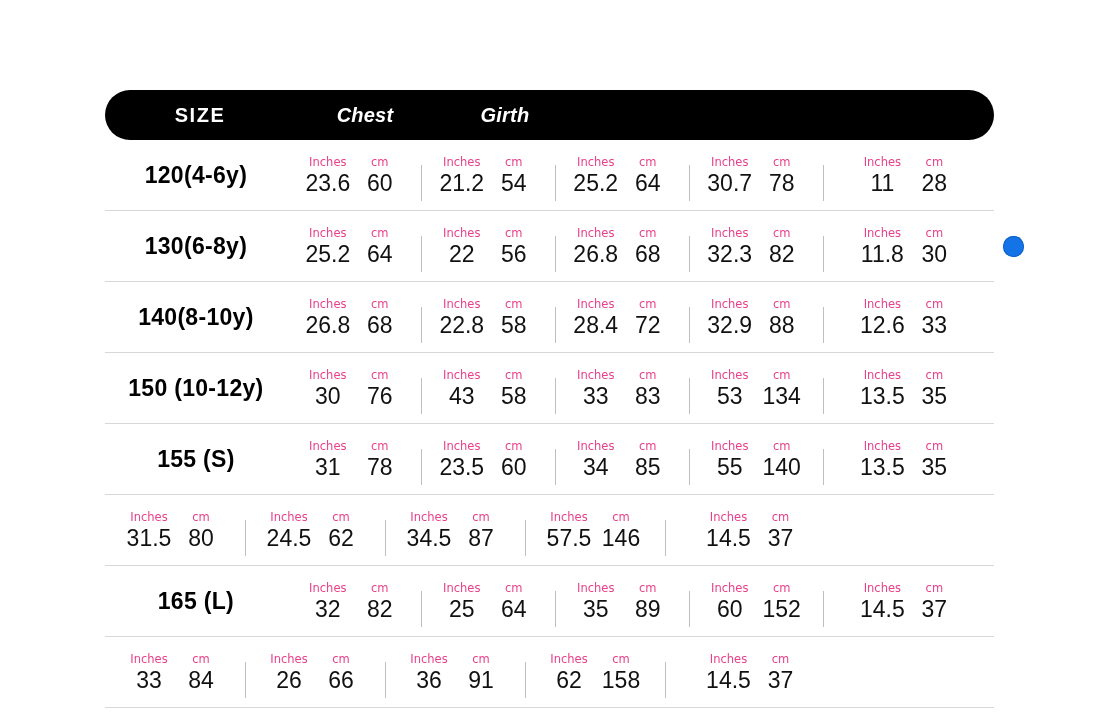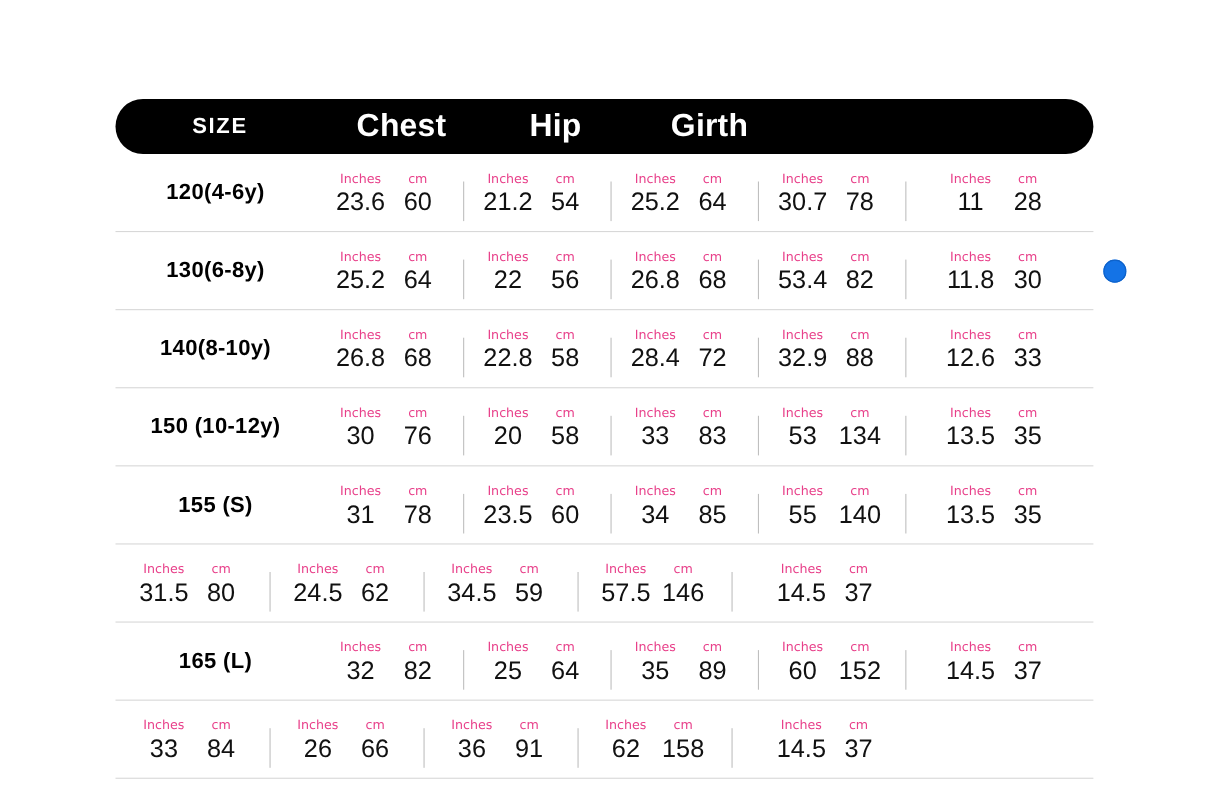--- a/index.html
+++ b/index.html
@@ -36,36 +36,36 @@
     text-align: center;
     font-weight: bold;
     letter-spacing: 0.2px;
   }
   .col-size      { width: 190px; }
   .col-measure   { width: 140px; }
   .col-last      { width: 179px; }
 
   .chart-header .col-size   { font-size: 20px; letter-spacing: 1.5px; }
   .chart-header .col-measure,
-  .chart-header .col-last   { font-size: 29px; }
+  .chart-header .col-last   { font-size: 20px; font-style: italic; }
 
   
   .chart-row {
     display: flex;
     align-items: center;
     height: 70px;
     border-bottom: 1px solid #d8d8d8;
     position: relative;
   }
   .chart-row:first-of-type { border-top: none; }
 
   .cell-size {
     width: 190px;
     text-align: center;
-    font-size: 20px;
+    font-size: 23px;
     font-weight: bold;
     color: #000000;
     letter-spacing: 0.3px;
   }
 
   .cell-measure {
     width: 140px;
     position: relative;
     display: flex;
     justify-content: center;
@@ -119,21 +119,20 @@
   }
 </style>
 </head>
 <body>
 
 <div id="size-chart">
 
   <div class="chart-header">
     <div class="hcell col-size">SIZE</div>
     <div class="hcell col-measure">Chest</div>
-    <div class="hcell col-measure">Hip</div>
     <div class="hcell col-measure">Girth</div>
   </div>
 
   <div id="rows-container">
       <div class="chart-row">
         <div class="cell-size">120(4-6y)</div>
         <div class="cell-measure">
           <div class="measure-inner">
             <div class="unit-block">
               <div class="unit-label">Inches</div>
@@ -229,21 +228,21 @@
             <div class="unit-block">
               <div class="unit-label">cm</div>
               <div class="unit-value">68</div>
             </div>
           </div>
         </div>
         <div class="cell-measure sep">
           <div class="measure-inner">
             <div class="unit-block">
               <div class="unit-label">Inches</div>
-              <div class="unit-value">53.4</div>
+              <div class="unit-value">32.3</div>
             </div>
             <div class="unit-block">
               <div class="unit-label">cm</div>
               <div class="unit-value">82</div>
             </div>
           </div>
         </div>
         <div class="cell-measure sep last">
           <div class="measure-inner">
             <div class="unit-block">
@@ -331,21 +330,21 @@
             <div class="unit-block">
               <div class="unit-label">cm</div>
               <div class="unit-value">76</div>
             </div>
           </div>
         </div>
         <div class="cell-measure sep">
           <div class="measure-inner">
             <div class="unit-block">
               <div class="unit-label">Inches</div>
-              <div class="unit-value">20</div>
+              <div class="unit-value">43</div>
             </div>
             <div class="unit-block">
               <div class="unit-label">cm</div>
               <div class="unit-value">58</div>
             </div>
           </div>
         </div>
         <div class="cell-measure sep">
           <div class="measure-inner">
             <div class="unit-block">
@@ -472,21 +471,21 @@
           </div>
         </div>
         <div class="cell-measure sep">
           <div class="measure-inner">
             <div class="unit-block">
               <div class="unit-label">Inches</div>
               <div class="unit-value">34.5</div>
             </div>
             <div class="unit-block">
               <div class="unit-label">cm</div>
-              <div class="unit-value">59</div>
+              <div class="unit-value">87</div>
             </div>
           </div>
         </div>
         <div class="cell-measure sep">
           <div class="measure-inner">
             <div class="unit-block">
               <div class="unit-label">Inches</div>
               <div class="unit-value">57.5</div>
             </div>
             <div class="unit-block">

